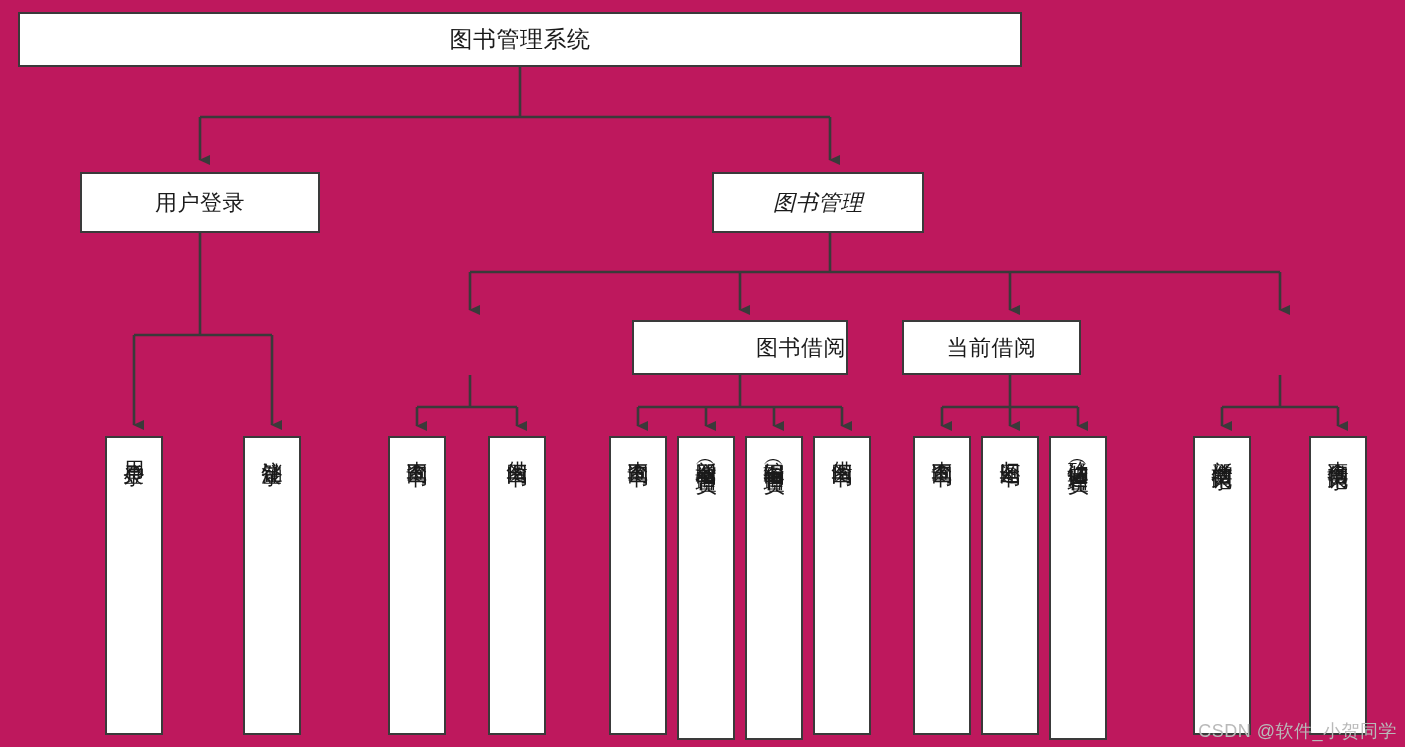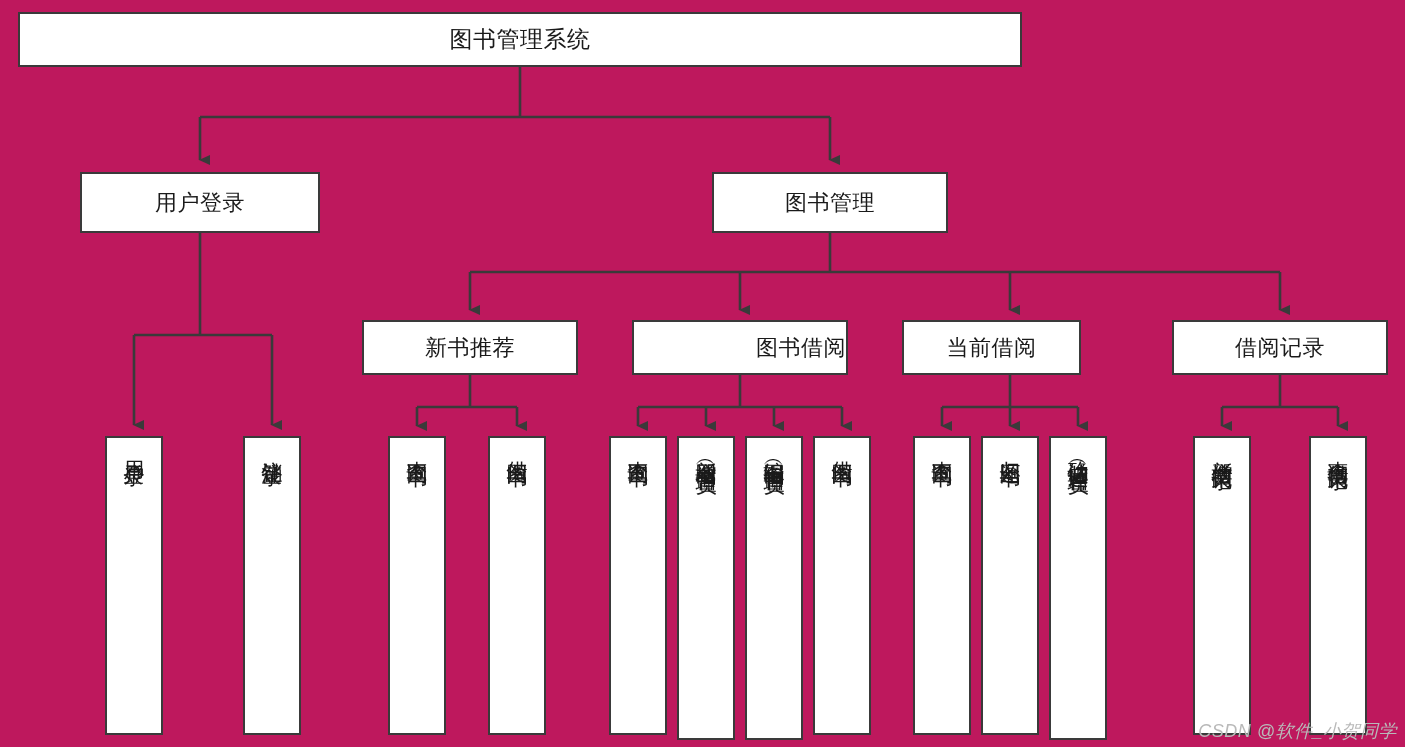--- a/index.html
+++ b/index.html
@@ -64,21 +64,20 @@
     white-space: nowrap;
   }
   .watermark {
     position: absolute;
     right: 8px;
     bottom: 4px;
     font-size: 18px;
     color: #b9b9b9;
     white-space: nowrap;
     letter-spacing: 0.5px;
-    font-style: italic;
   }
 </style>
 </head>
 <body>
 
 <div id="canvas">
 
   <svg id="wires" viewBox="0 0 1405 747" xmlns="http://www.w3.org/2000/svg">
     <defs>
       <marker id="arrowhead" markerWidth="10" markerHeight="11" refX="5" refY="10" orient="auto" markerUnits="userSpaceOnUse">
@@ -130,39 +129,33 @@
   </svg>
 
   <div class="node horiz root" style="left:18px; top:12px; width:1004px; height:55px;">
     <span class="label">图书管理系统</span>
   </div>
 
   <div class="node horiz" style="left:80px; top:172px; width:240px; height:61px;">
     <span class="label">用户登录</span>
   </div>
 
-  <div class="node horiz" style="left:712px; top:172px; width:236px; height:61px;">
+  <div class="node horiz" style="left:712px; top:172px; width:212px; height:61px;font-style:italic;">
     <span class="label">图书管理</span>
   </div>
 
-  <div class="node horiz" style="left:362px; top:320px; width:216px; height:55px;">
-    <span class="label">新书推荐</span>
-  </div>
 
   <div class="node horiz" style="left:632px; top:320px; width:216px; height:55px;justify-content:flex-end;">
     <span class="label">图书借阅</span>
   </div>
 
   <div class="node horiz" style="left:902px; top:320px; width:179px; height:55px;">
     <span class="label">当前借阅</span>
   </div>
 
-  <div class="node horiz" style="left:1172px; top:320px; width:216px; height:55px;">
-    <span class="label">借阅记录</span>
-  </div>
 
   <div class="node vert" style="left:105px; top:436px; width:58px; height:299px;">
     <span class="label">用户登录</span>
   </div>
 
   <div class="node vert" style="left:243px; top:436px; width:58px; height:299px;">
     <span class="label">注销登录</span>
   </div>
 
   <div class="node vert" style="left:388px; top:436px; width:58px; height:299px;">

